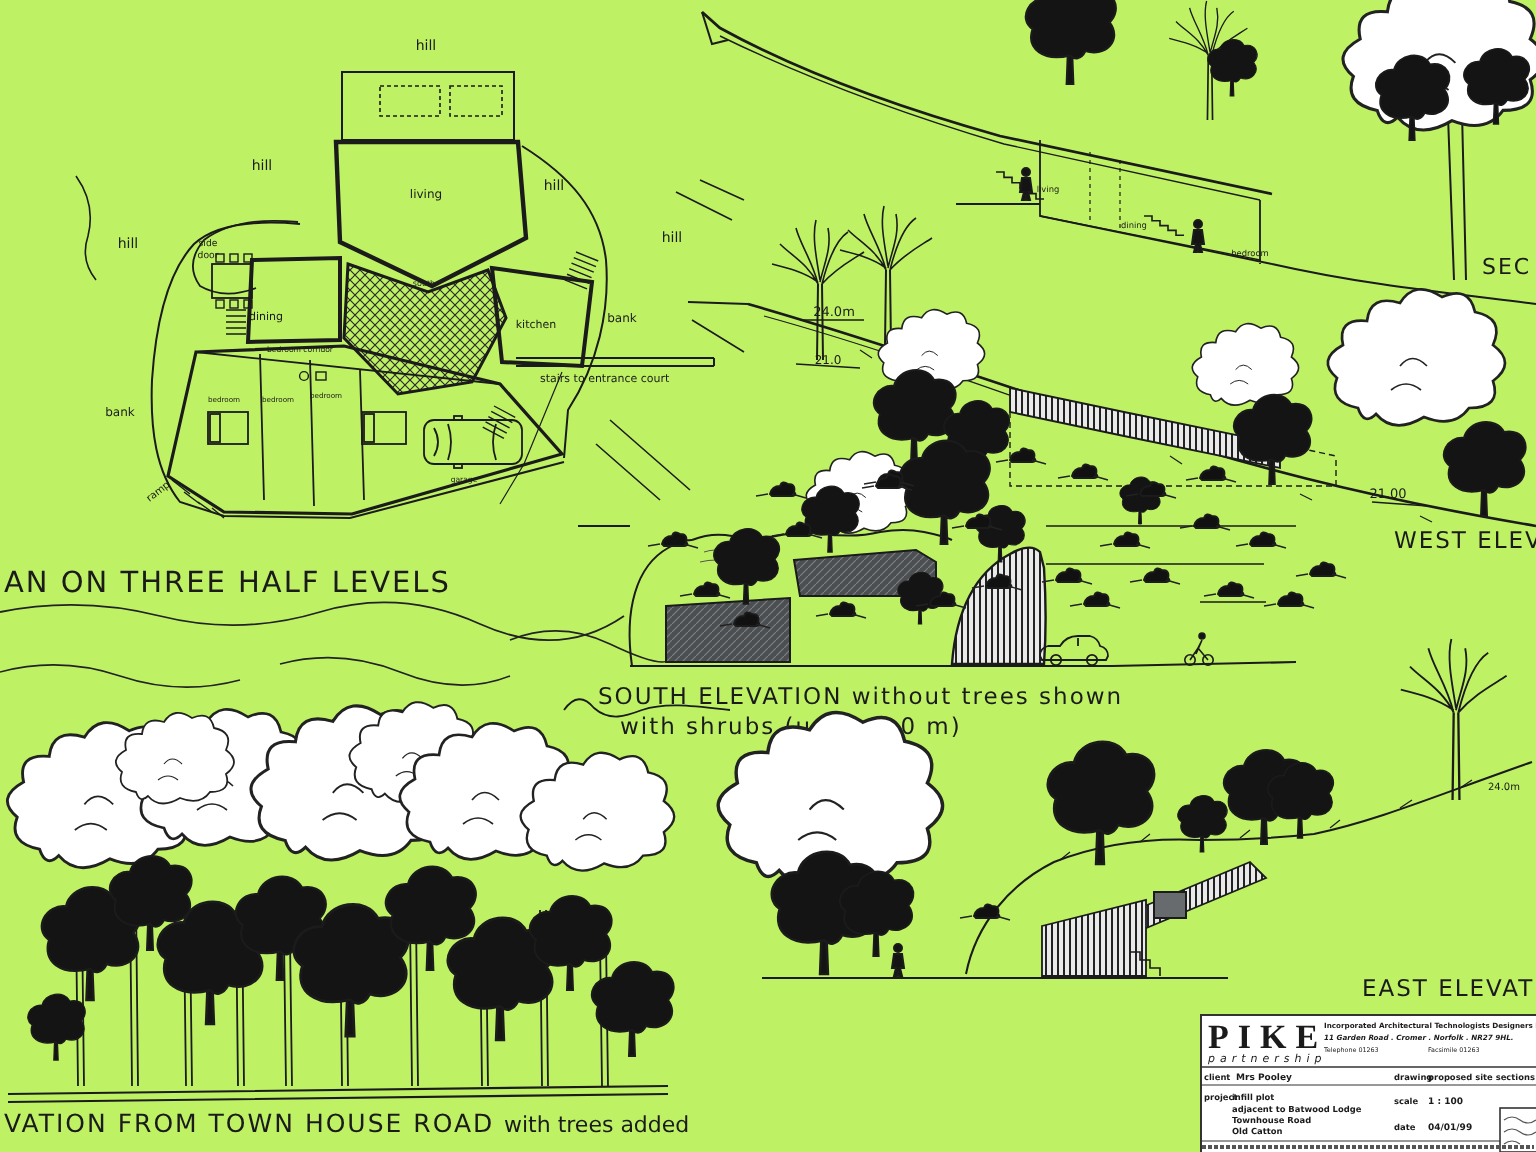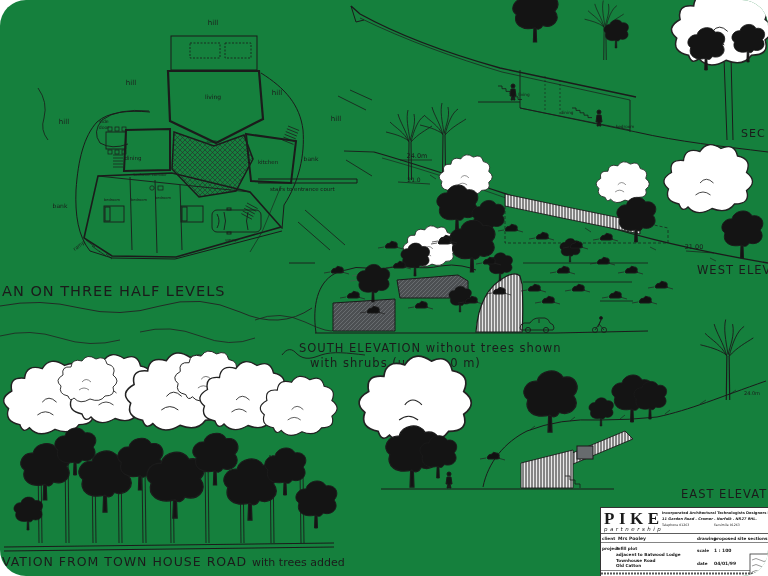--- a/index.html
+++ b/index.html
@@ -1,17 +1,17 @@
 <!DOCTYPE html>
 <html><head>
 <meta charset="utf-8">
 <style>
   html,body{margin:0;padding:0;background:#fff;}
-  #stage{position:relative;width:768px;height:576px;overflow:hidden;background:#15803d;
-         font-family:"DejaVu Sans",sans-serif;border-radius:26px;}
+  #stage{position:relative;width:768px;height:576px;overflow:hidden;background:#bef264;
+         font-family:"DejaVu Sans",sans-serif;}
   svg{display:block;}
   text{fill:#1b1b1b;font-family:"DejaVu Sans",sans-serif;}
   .cap{letter-spacing:1px;}
   .serif{font-family:"Liberation Serif",serif;}
 </style>
 </head>
 <body>
 
 <div id="stage">
 <svg width="768" height="576" viewBox="0 0 768 576">

